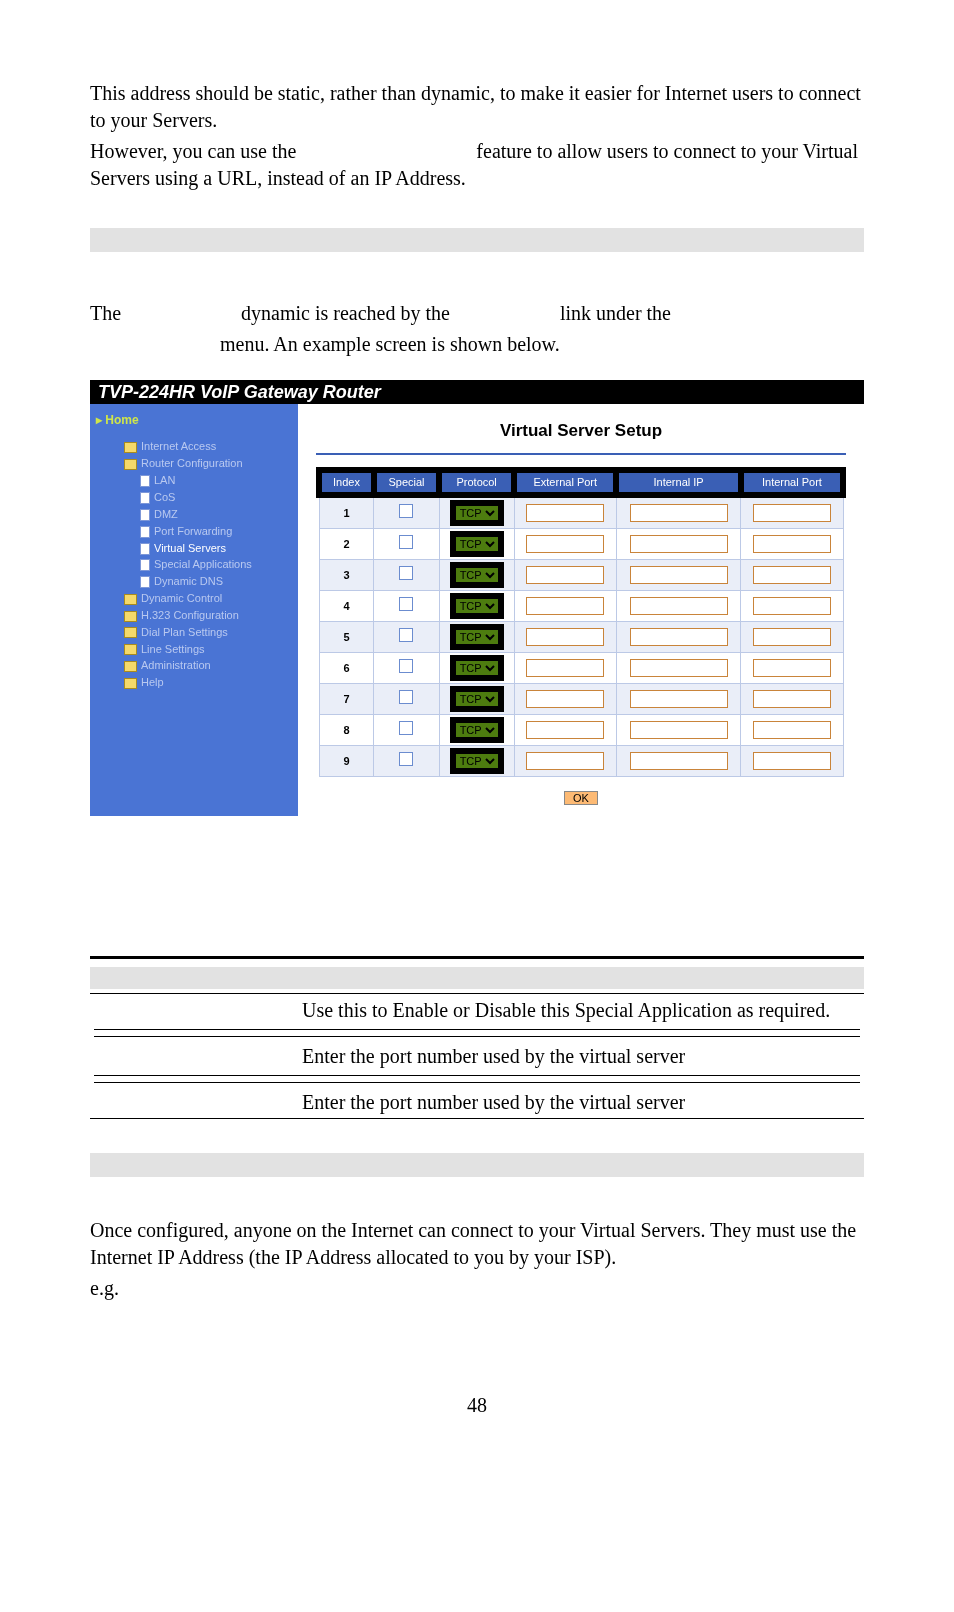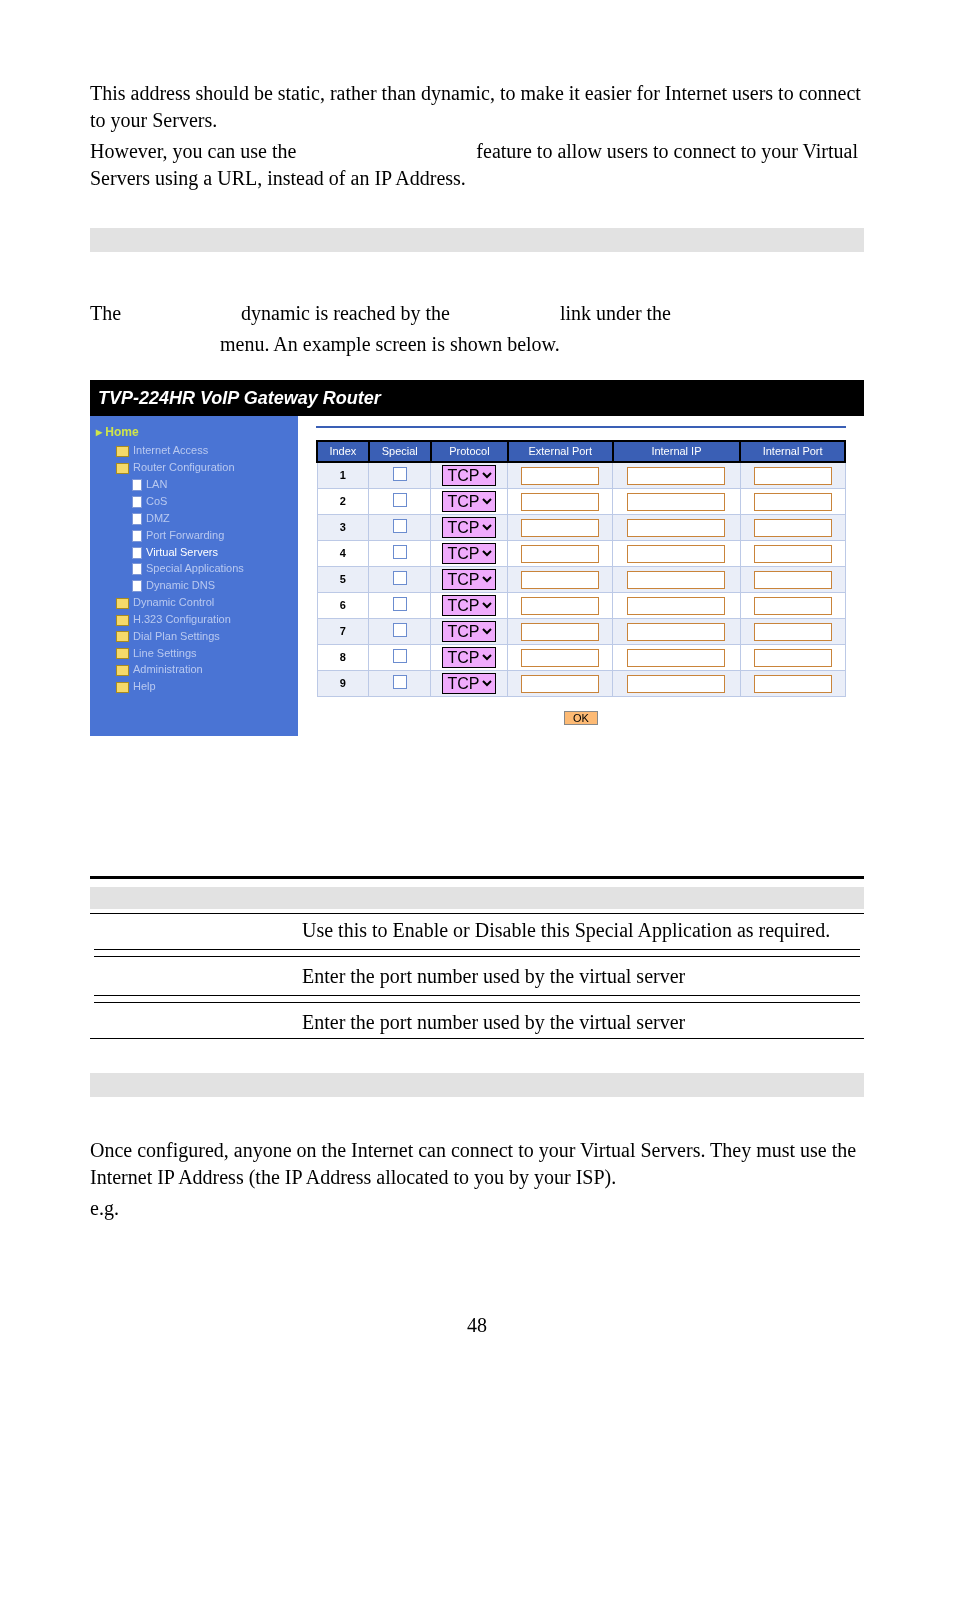--- a/index.html
+++ b/index.html
@@ -1,40 +1,40 @@
 <!DOCTYPE html>
 <html><head>
 <meta charset="utf-8">
 <style>
 body{margin:0;padding:80px 90px 60px 90px;background:#fff;font-family:"Times New Roman",serif;font-size:20px;color:#000;line-height:1.35;width:954px;box-sizing:border-box}
 p{margin:0 0 4px 0}
 .grey-bar{background:#e2e2e2;height:24px;margin:36px 0 48px 0}
 .grey-bar2{background:#e2e2e2;height:22px;margin:8px 0 4px 0}
 .grey-bar3{background:#e2e2e2;height:24px;margin:34px 0 40px 0}
 .screenshot{margin:22px 0 140px 0;border:0}
-.ss-titlebar{background:#000;color:#fff;font-family:Verdana,Arial,sans-serif;font-style:italic;font-weight:700;font-size:18px;padding:6px 8px}
+.ss-titlebar{background:#000;color:#fff;font-family:Verdana,Arial,sans-serif;font-style:italic;font-weight:700;font-size:18px;padding:0 8px}
 .ss-body{display:flex;font-family:Verdana,Arial,sans-serif;font-size:11px}
 .nav{background:#4a74d4;color:#fff;width:208px;padding:6px 4px 14px 4px;box-sizing:border-box}
 .nav .home{color:#cfe54a;font-weight:700;font-size:12px;padding:2px 0 2px 2px}
-.nav ul{list-style:none;margin:0;padding:0}
+.nav ul{list-style:none;margin:8px;padding:0}
 .nav li{padding:1px 0 1px 6px;color:#b9c9f0}
 .nav li.on{color:#fff}
 .nav .folder{width:11px;height:9px;background:#f5d96a;border:1px solid #a88b20;display:inline-block;margin-right:4px;vertical-align:middle}
 .nav .page{width:8px;height:10px;background:#fff;border:1px solid #7d97d8;display:inline-block;margin-right:4px;vertical-align:middle}
 .nav .sub{padding-left:22px}
 .nav .sub2{padding-left:38px}
 .content{flex:1;background:#fff;padding:10px 18px}
 .content h2{font-family:Verdana,Arial,sans-serif;font-weight:700;font-size:17px;text-align:center;margin:6px 0 10px 0;color:#000}
 .content hr{border:none;border-top:2px solid #3a5fb5;margin:0 0 12px 0}
 table.vs{border-collapse:collapse;width:100%;font-size:11px}
-table.vs th{background:#3a5fb5;color:#fff;font-weight:400;padding:2px 8px;border:2px solid #000000;text-align:center}
+table.vs th{background:#3a5fb5;color:#fff;font-weight:400;padding:2px 8px;border:6px solid #000000;text-align:center}
 table.vs td{border:1px solid #bcc9e6;padding:2px 6px;text-align:center;background:#fff}
 table.vs tr:nth-child(odd) td{background:#eaeef8}
 .cb{width:12px;height:12px;border:1px solid #6b8ccf;display:inline-block;background:#fff}
-select.proto{font-size:16px;border:1px solid #000000;background:#f0abfc}
+select.proto{font-size:11px;border:6px solid #000000;background:#4d7c0f}
 input.cell{width:72px;height:14px;border:1px solid #c9843a;background:#fff}
 input.cell2{width:92px;height:14px;border:1px solid #c9843a;background:#fff}
 .okwrap{text-align:center;margin-top:14px}
 button.ok{font-size:11px;padding:0 8px;border:1px solid #888;background:#fdba74}
 .hr-thick{border:none;border-top:3px solid #000;margin:0}
 .hr-thin{border:none;border-top:1px solid #000;margin:0}
 .tbl{width:100%;border-collapse:collapse}
 .tbl td{vertical-align:top;padding:3px 4px;font-size:20px;line-height:1.3}
 .tbl td:first-child{width:200px}
 .pg{ text-align:center;margin-top:90px;font-size:20px}
@@ -77,20 +77,21 @@
         <li class="sub2"><span class="page"></span><span>Dynamic DNS</span></li>
         <li class="sub"><span class="folder"></span><span>Dynamic Control</span></li>
         <li class="sub"><span class="folder"></span><span>H.323 Configuration</span></li>
         <li class="sub"><span class="folder"></span><span>Dial Plan Settings</span></li>
         <li class="sub"><span class="folder"></span><span>Line Settings</span></li>
         <li class="sub"><span class="folder"></span><span>Administration</span></li>
         <li class="sub"><span class="folder"></span><span>Help</span></li>
       </ul>
     </div>
     <div class="content">
+      <h2>Virtual Server Setup</h2>
       <hr>
       <table class="vs">
         <thead>
             <tr>
           <th>Index</th>
           <th>Special</th>
           <th>Protocol</th>
           <th>External Port</th>
           <th>Internal IP</th>
           <th>Internal Port</th>

